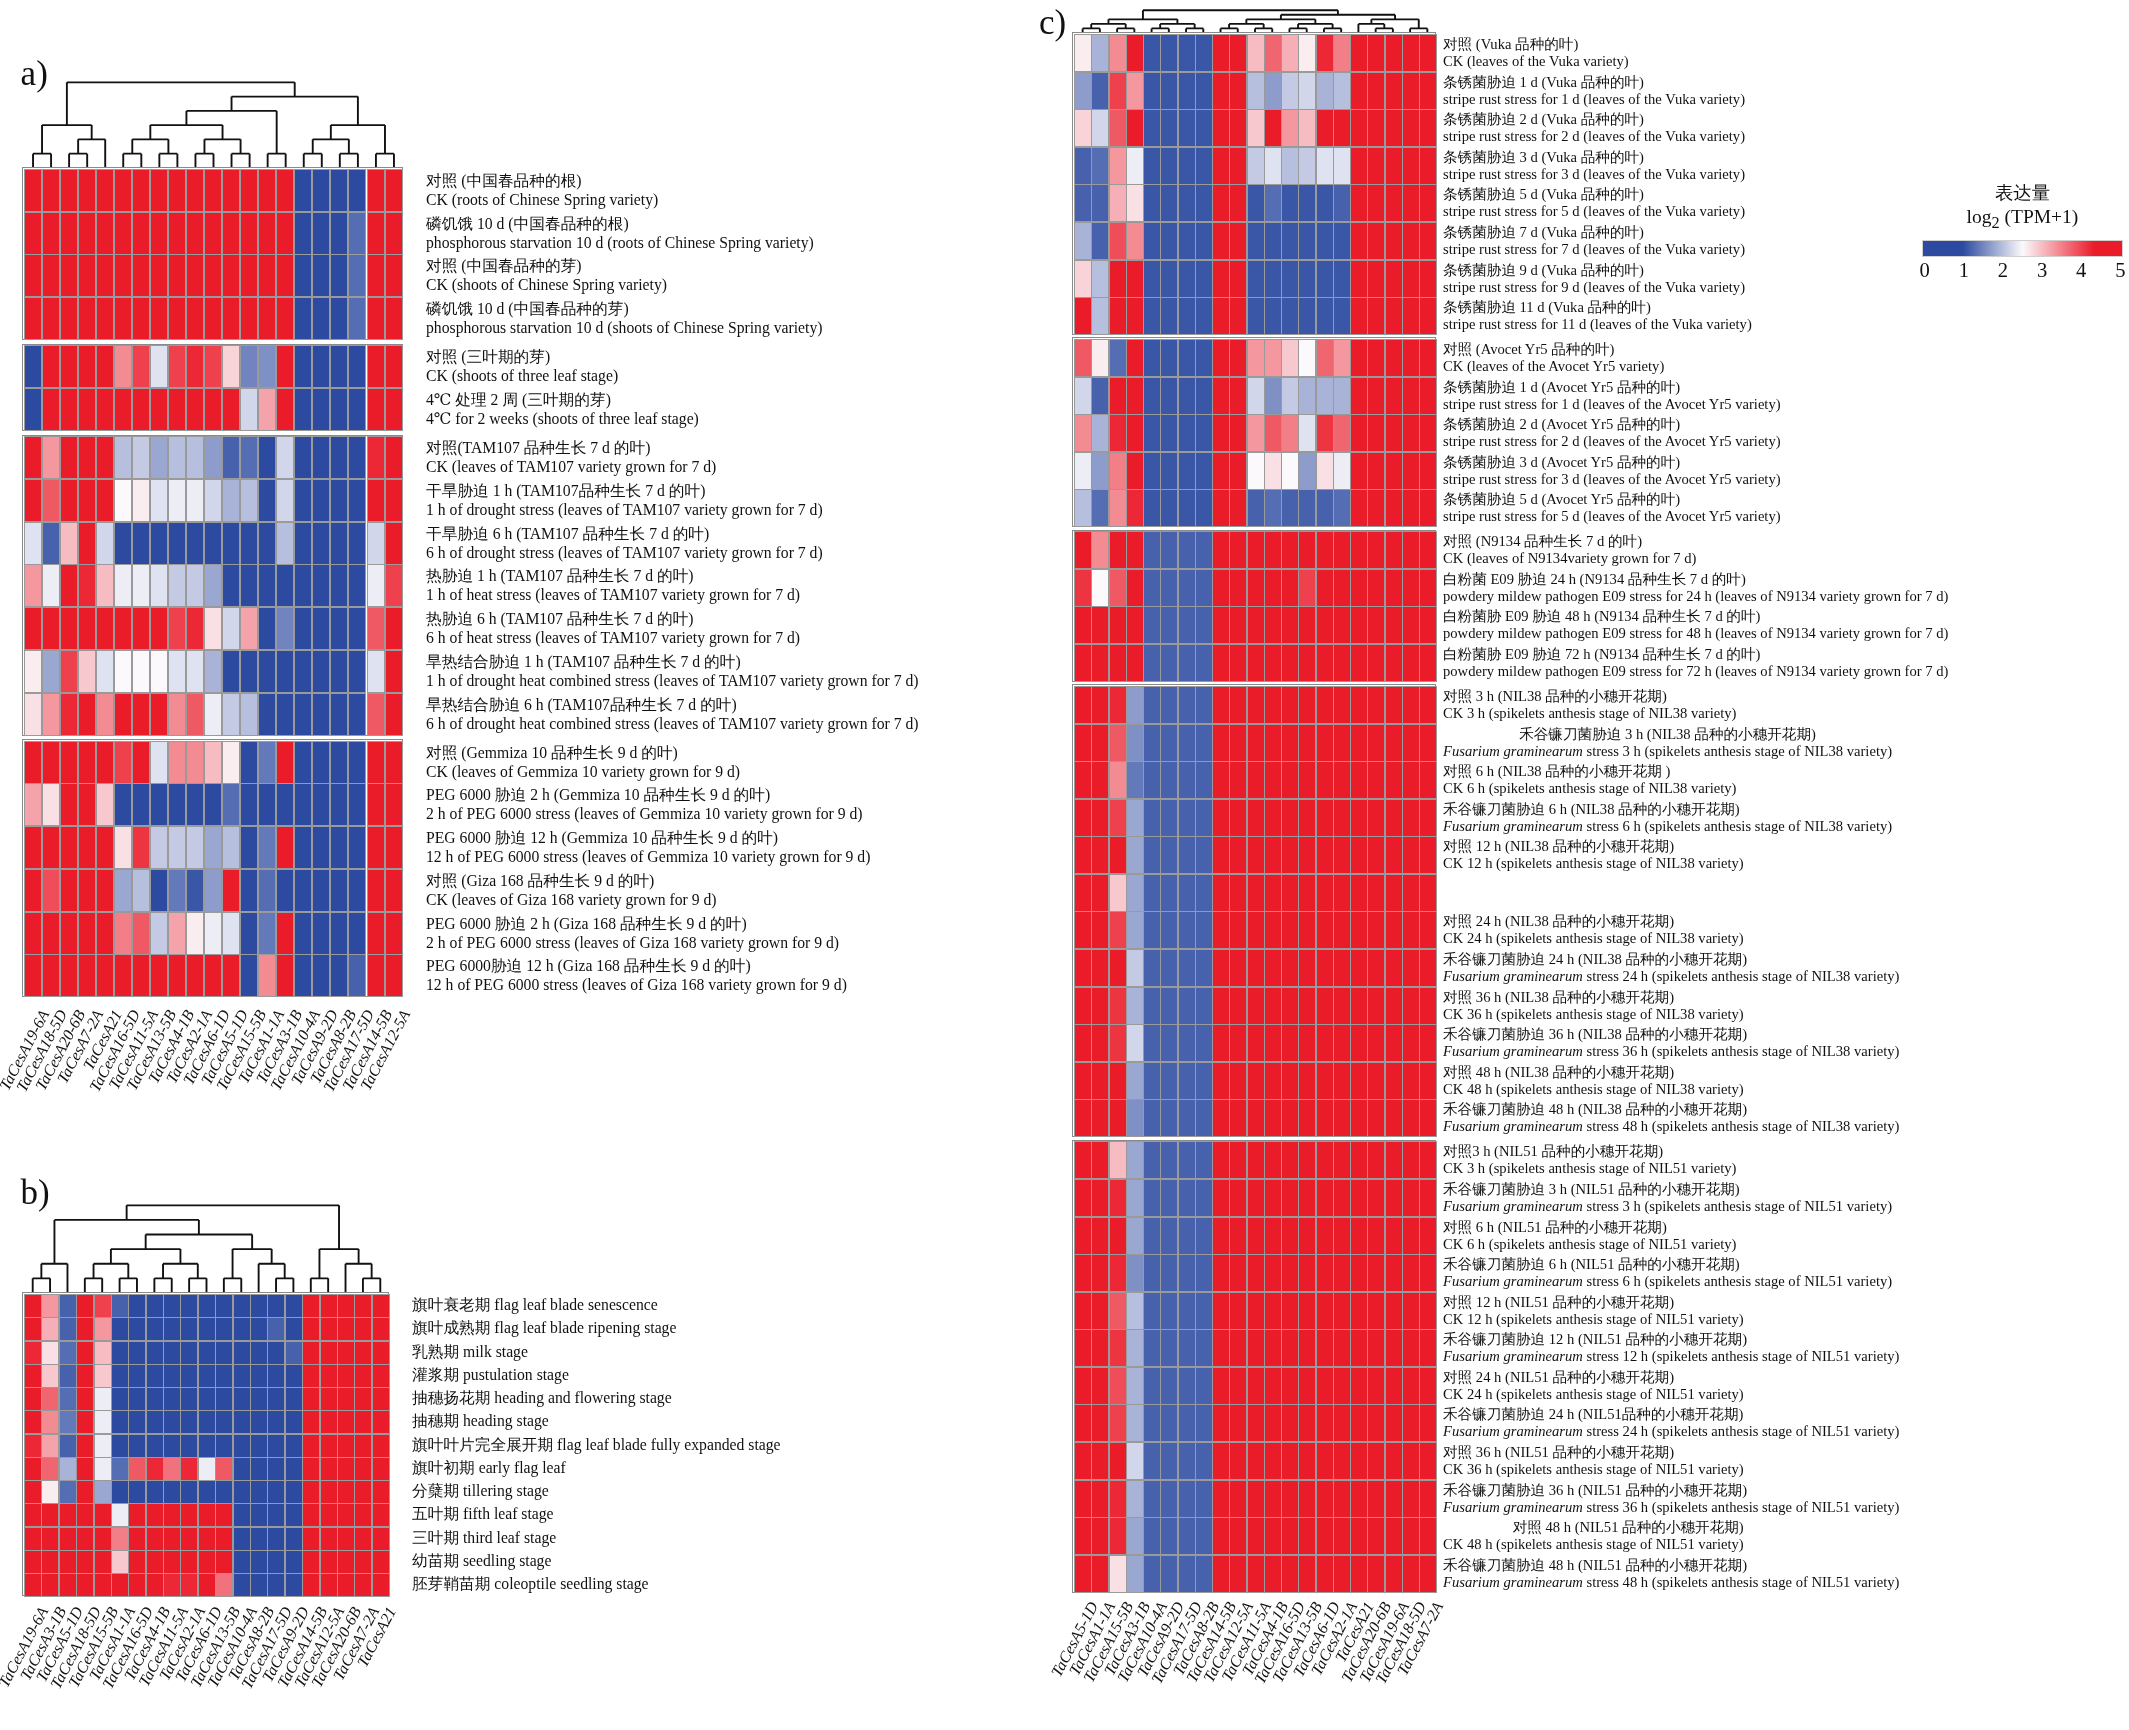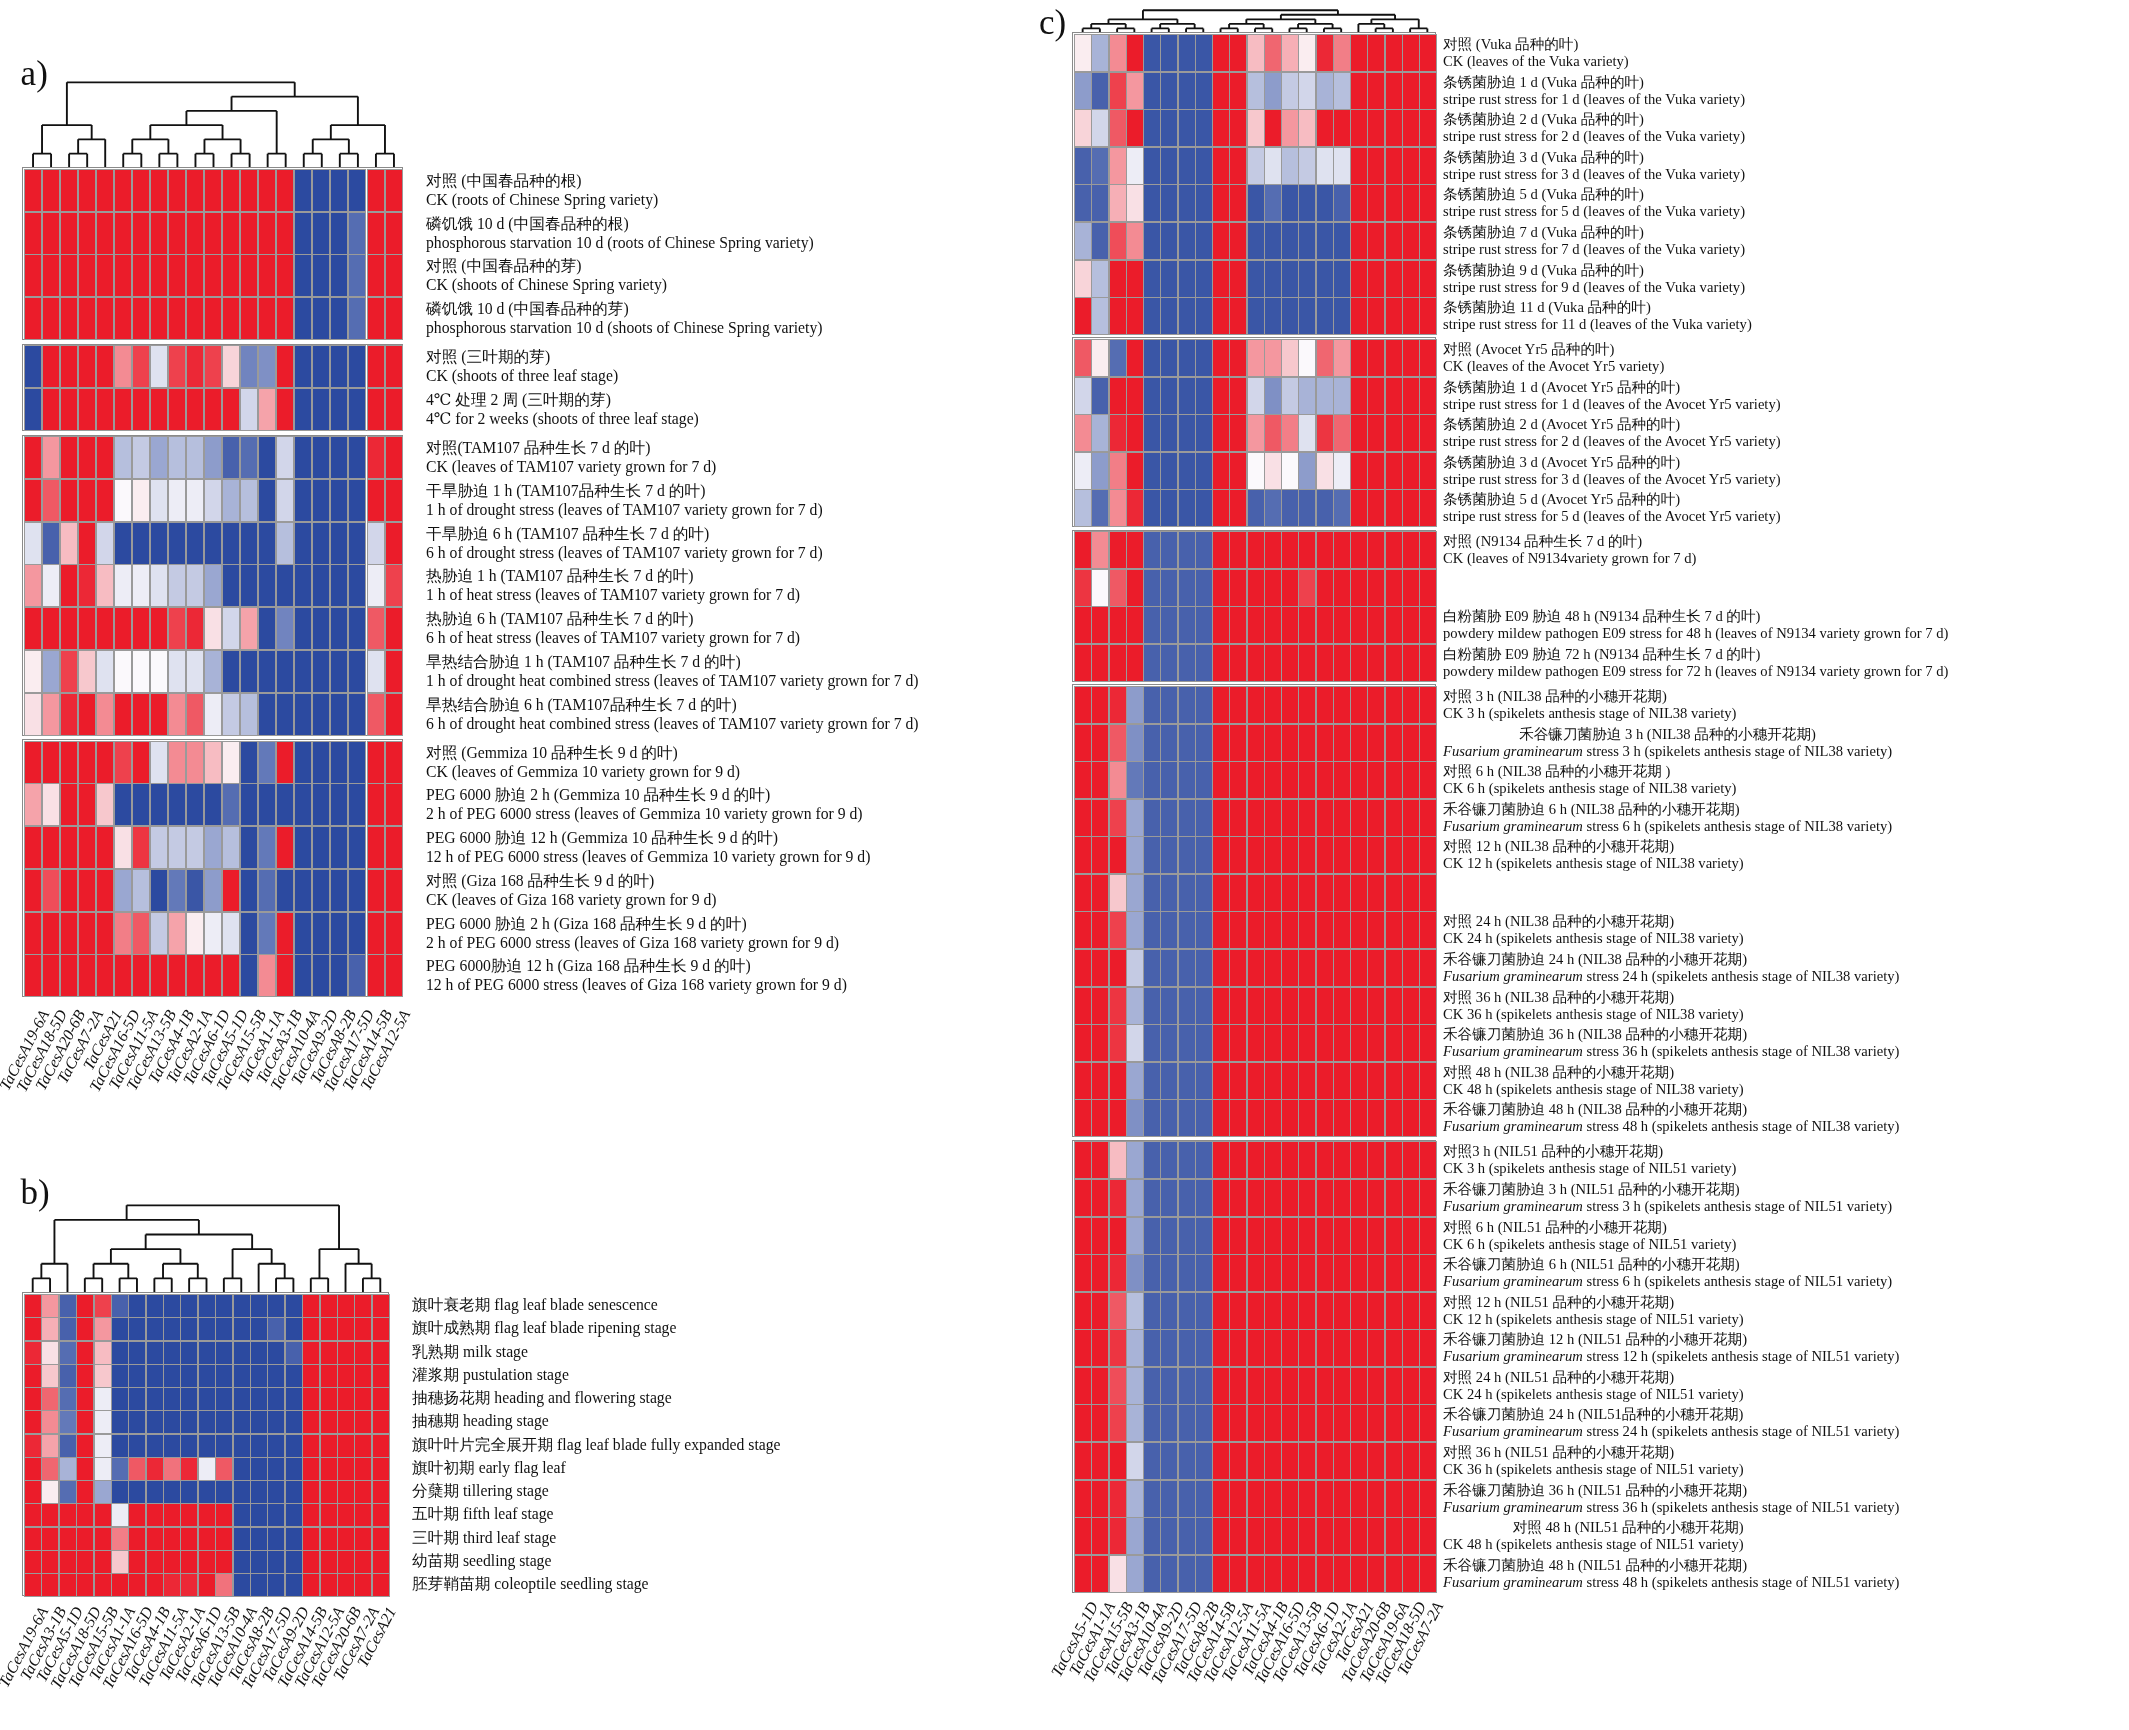--- a/index.html
+++ b/index.html
@@ -1809,20 +1809,24 @@
         <div class="l2">stripe rust stress for 3 d (leaves of the Avocet Yr5 variety)</div>
       </div>
       <div class="rowlab" style="left: 0px; top: 455px; height: 38px;">
         <div class="l1">条锈菌胁迫 5 d (Avocet Yr5 品种的叶)</div>
         <div class="l2">stripe rust stress for 5 d (leaves of the Avocet Yr5 variety)</div>
       </div>
       <div class="rowlab" style="left: 0px; top: 497px; height: 38px;">
         <div class="l1">对照 (N9134 品种生长 7 d 的叶)</div>
         <div class="l2">CK (leaves of N9134variety grown for 7 d)</div>
       </div>
+      <div class="rowlab" style="left: 0px; top: 535px; height: 38px;">
+        <div class="l1">白粉菌 E09 胁迫 24 h (N9134 品种生长 7 d 的叶)</div>
+        <div class="l2">powdery mildew pathogen E09 stress for 24 h (leaves of N9134 variety grown for 7 d)</div>
+      </div>
       <div class="rowlab" style="left: 0px; top: 572px; height: 38px;">
         <div class="l1">白粉菌胁 E09 胁迫 48 h (N9134 品种生长 7 d 的叶)</div>
         <div class="l2">powdery mildew pathogen E09 stress for 48 h (leaves of N9134 variety grown for 7 d)</div>
       </div>
       <div class="rowlab" style="left: 0px; top: 610px; height: 38px;">
         <div class="l1">白粉菌胁 E09 胁迫 72 h (N9134 品种生长 7 d 的叶)</div>
         <div class="l2">powdery mildew pathogen E09 stress for 72 h (leaves of N9134 variety grown for 7 d)</div>
       </div>
       <div class="rowlab" style="left: 0px; top: 652px; height: 38px;">
         <div class="l1">对照 3 h (NIL38 品种的小穗开花期)</div>
@@ -1934,15 +1938,28 @@
       <span class="collab" style="right: 126px; top: 4.3px;">TaCesA13-5B</span>
       <span class="collab" style="right: 108px; top: 4.3px;">TaCesA6-1D</span>
       <span class="collab" style="right: 91px; top: 4.3px;">TaCesA2-1A</span>
       <span class="collab" style="right: 74px; top: 4.3px;">TaCesA21</span>
       <span class="collab" style="right: 57px; top: 4.3px;">TaCesA20-6B</span>
       <span class="collab" style="right: 39px; top: 4.3px;">TaCesA19-6A</span>
       <span class="collab" style="right: 22px; top: 4.3px;">TaCesA18-5D</span>
       <span class="collab" style="right: 4.8px; top: 4.3px;">TaCesA7-2A</span>
     </div>
 
+  <div id="legend">
+    <div class="ltitle">表达量</div>
+    <div class="lformula"><span>log</span><sub>2</sub><span> (TPM+1)</span></div>
+    <div class="grad" id="legend-grad" style="background: linear-gradient(90deg, rgb(44, 74, 160) 0%, rgb(44, 74, 160) 20%, rgb(251, 249, 252) 50%, rgb(235, 28, 42) 86%, rgb(235, 28, 42) 100%);"></div>
+    <div class="ticks" id="legend-ticks">
+        <span>0</span>
+        <span>1</span>
+        <span>2</span>
+        <span>3</span>
+        <span>4</span>
+        <span>5</span>
+      </div>
+  </div>
 
 </div>
 
 
 </body></html>

